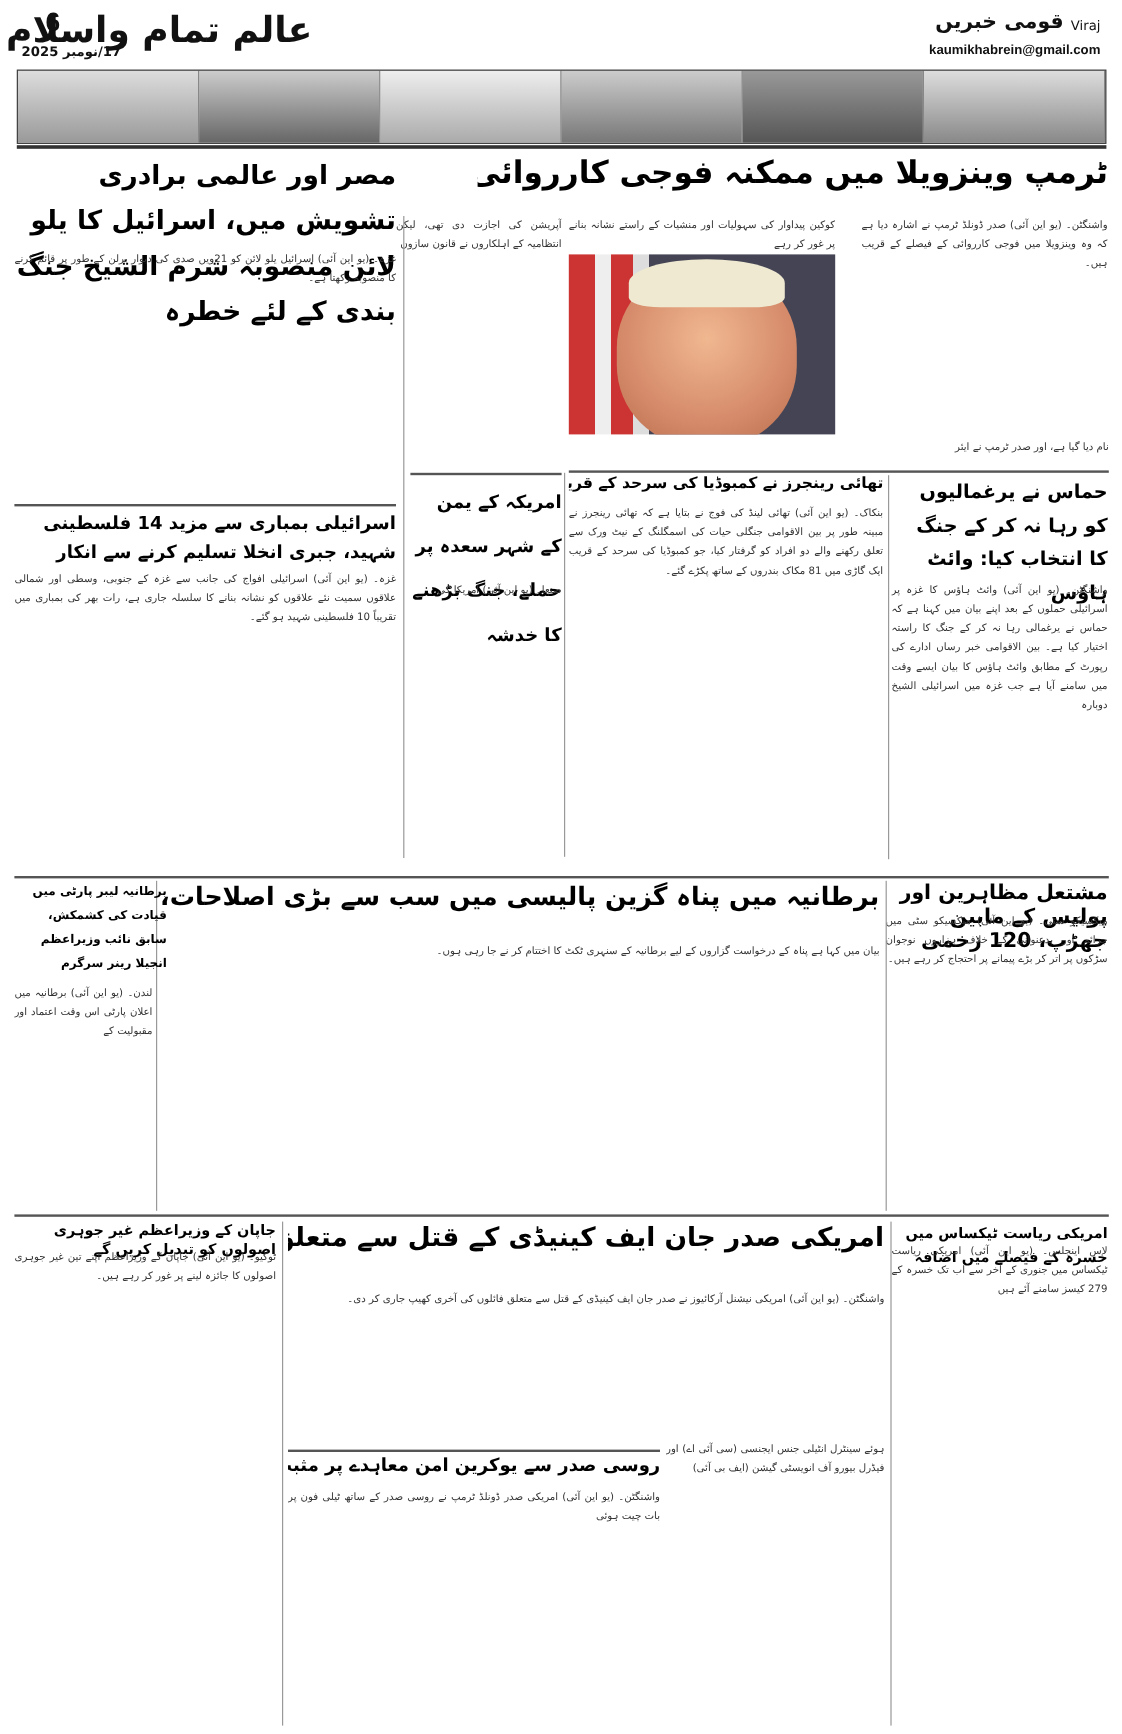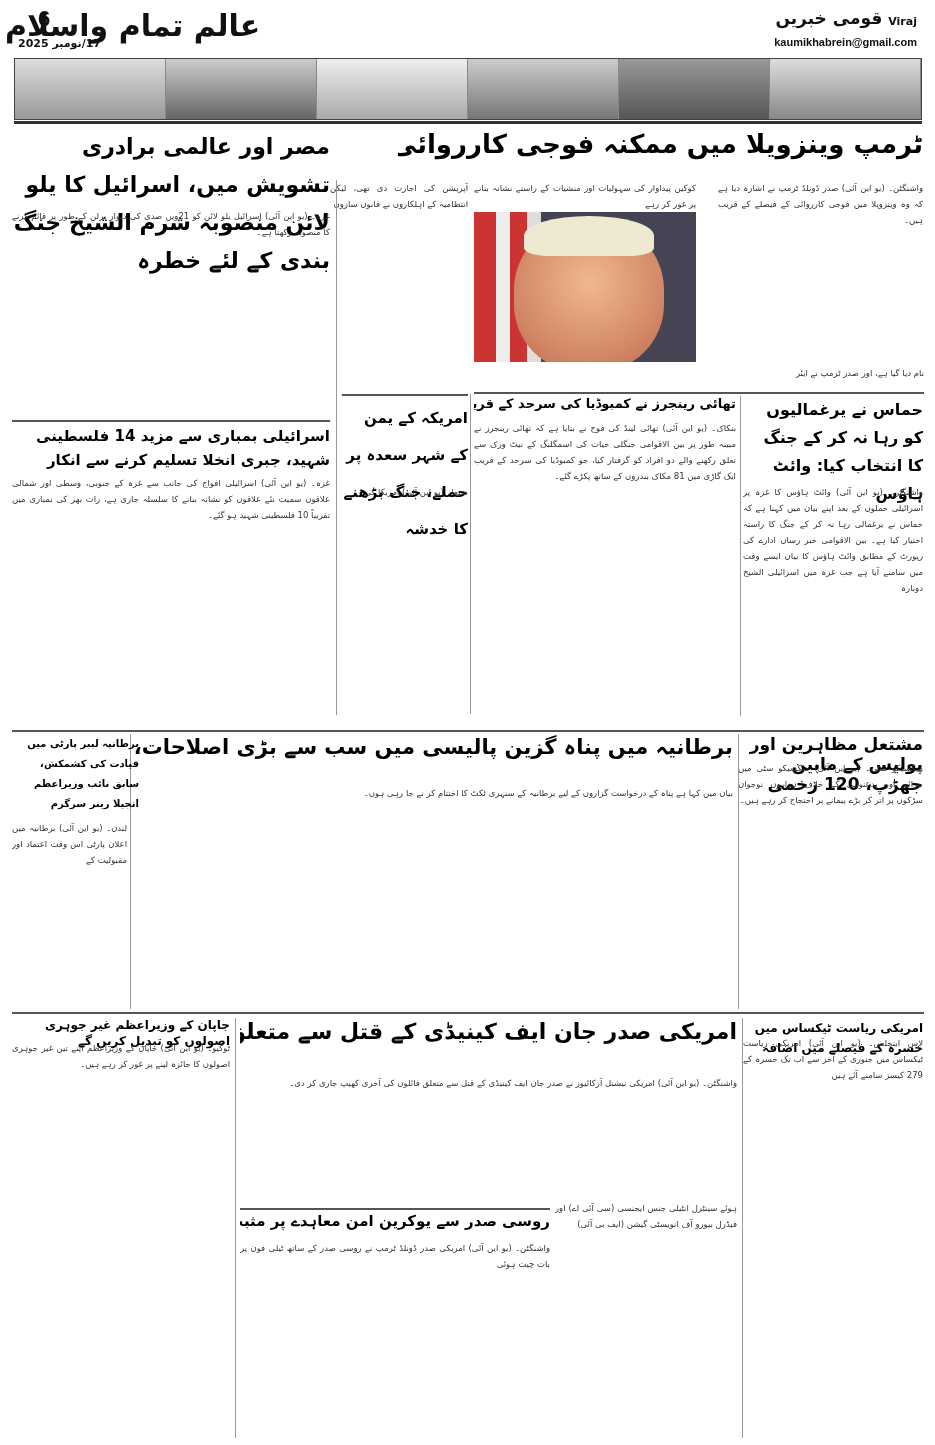--- a/index.html
+++ b/index.html
@@ -4,21 +4,21 @@
 <style>
 *{box-sizing:border-box;margin:0;padding:0}
 body{width:935px;height:1445px;background:#fff;font-family:"DejaVu Sans",sans-serif;color:#111;overflow:hidden;position:relative}
 .abs{position:absolute}
 .rtl{direction:rtl;text-align:right}
 .masthead{top:0;left:0;width:935px;height:56px}
 .pgnum{left:38px;top:6px;font:bold 22px "Liberation Sans",sans-serif}
 .date{left:18px;top:37px;font:bold 11px "DejaVu Sans",sans-serif;direction:rtl}
 .section-title{left:5px;width:935px;top:8px;text-align:left;font:bold 30px "DejaVu Sans",sans-serif}
 .logo{right:18px;top:8px;font:bold 17px "DejaVu Sans",sans-serif;display:flex;gap:6px;align-items:flex-end}
-.logo-mark{font-size:11px;font-weight:bold}
+.logo-mark{font-size:11px;font-weight:normal}
 .email{right:18px;top:36px;font:bold 11px "Liberation Sans",sans-serif}
 .banner{left:14px;top:58px;width:908px;height:62px;border:1px solid #444;display:flex;overflow:hidden;background:#bbb}
 .banner div{flex:1;border-right:1px solid #888;position:relative;overflow:hidden}
 .b1{background:linear-gradient(#ddd,#999)}
 .b2{background:linear-gradient(#ccc,#666)}
 .b3{background:linear-gradient(#eee,#aaa)}
 .b4{background:linear-gradient(#ccc,#777)}
 .b5{background:linear-gradient(#999,#555)}
 .b6{background:linear-gradient(#ddd,#888)}
 .bline{left:14px;top:121px;width:908px;height:3px;background:#333}

